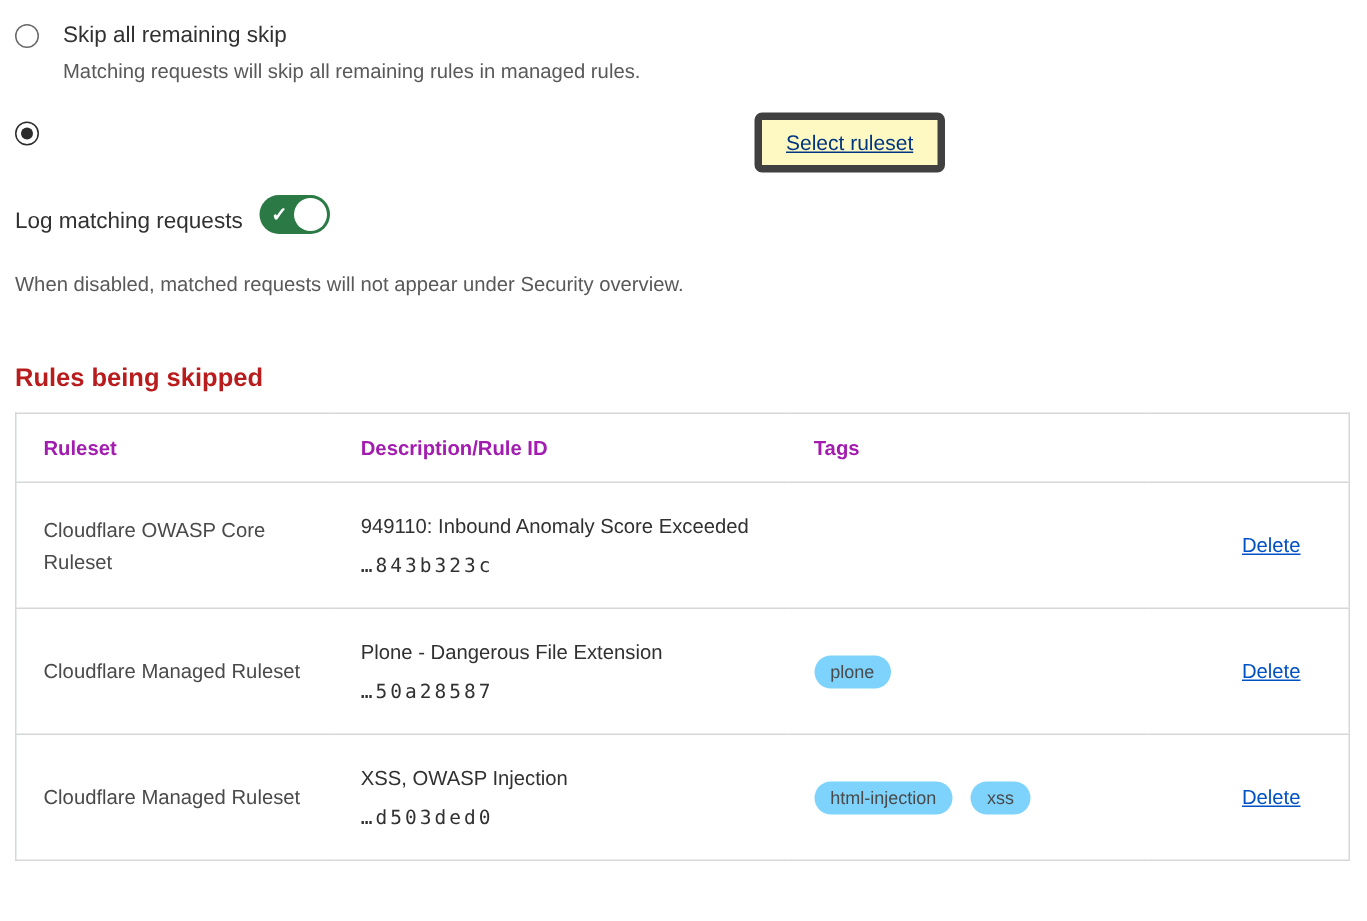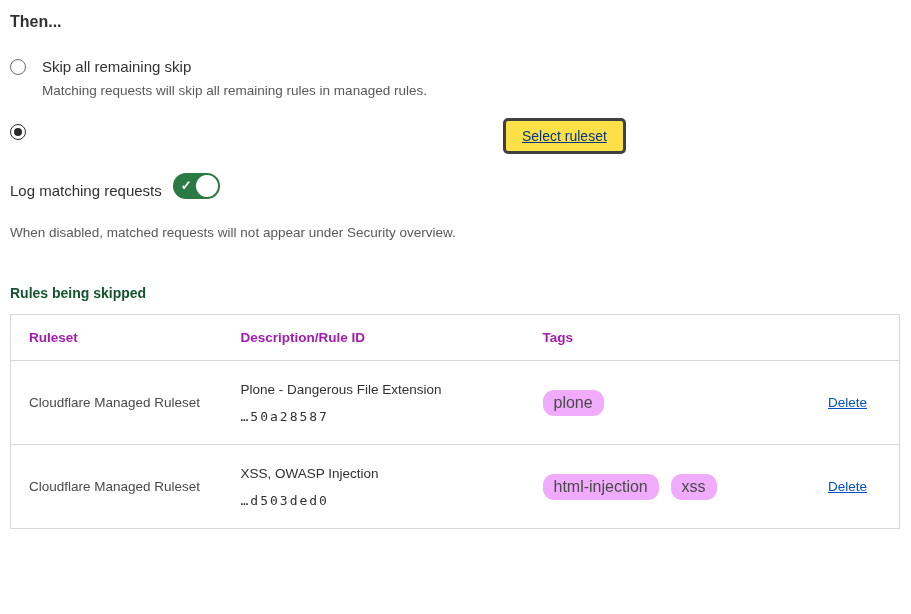--- a/index.html
+++ b/index.html
@@ -48,22 +48,22 @@
     background: #2b2b2b;
     transform: translate(-50%, -50%);
   }
   .option-label { font-size: 15px; line-height: 21px; color: #313131; }
   .option-desc  { font-size: 13.5px; line-height: 18px; color: #595959; margin-top: 5px; text-align: right; }
 
   .select-ruleset-btn {
     position: absolute;
     left: 493px;
     top: -3px;
-    background: #fde047;
-    border: 3px solid #404040;
+    background: #fef9c3;
+    border: 5px solid #404040;
     border-radius: 5px;
     padding: 7px 16px;
     font-family: "Liberation Sans", sans-serif;
     font-size: 14px;
     color: #003681;
     text-decoration: underline;
     cursor: pointer;
   }
 
   
@@ -95,23 +95,23 @@
     position: absolute;
     right: 2px; top: 2px;
     width: 22px; height: 22px;
     border-radius: 50%;
     background: #fff;
   }
   .log-desc { font-size: 13.5px; color: #595959; margin-top: 26px; }
 
   
   .table-heading {
-    font-size: 14px;
-    font-weight: 700;
-    color: #14532d;
+    font-size: 17px;
+    font-weight: 700;
+    color: #b91c1c;
     margin-top: 45px;
     margin-bottom: 13px;
   }
   table {
     width: 889px;
     border-collapse: collapse;
     border: 1px solid #d5d7d8;
     table-layout: fixed;
   }
   th {
@@ -137,41 +137,40 @@
   .cell-desc-line { color: #313131; line-height: 18px; }
   .cell-rule-id {
     font-family: "DejaVu Sans Mono", monospace;
     font-size: 13px;
     letter-spacing: 2px;
     color: #313131;
     margin-top: 10px;
   }
   .tag {
     display: inline-block;
-    background: #f0abfc;
+    background: #7dd3fc;
     border-radius: 11px;
     padding: 4px 11px;
-    font-size: 16px;
+    font-size: 12px;
     color: #4a4a4a;
     margin-right: 8px;
   }
   .cell-action { text-align: right; padding-right: 32px; }
   .delete-link {
     color: #0051c3;
     text-decoration: underline;
     font-size: 13.5px;
     cursor: pointer;
   }
 </style>
 </head>
 <body>
 
 <div class="page">
 
-  <div class="section-heading">Then...</div>
 
   <div class="option-row">
     <span class="radio"></span>
     <div>
       <div class="option-label">Skip all remaining skip</div>
       <div class="option-desc">Matching requests will skip all remaining rules in managed rules.</div>
     </div>
   </div>
 
   <div class="option-row">
@@ -200,20 +199,31 @@
     <thead>
       <tr>
         <th>Ruleset</th>
         <th>Description/Rule ID</th>
         <th>Tags</th>
         <th></th>
       </tr>
     </thead>
     <tbody>
       <tr>
+        <td class="cell-ruleset">Cloudflare OWASP Core Ruleset</td>
+        <td>
+          <div class="cell-desc-line">949110: Inbound Anomaly Score Exceeded</div>
+          <div class="cell-rule-id">…843b323c</div>
+        </td>
+        <td></td>
+        <td class="cell-action">
+          <a class="delete-link">Delete</a>
+        </td>
+      </tr>
+      <tr>
         <td class="cell-ruleset">Cloudflare Managed Ruleset</td>
         <td>
           <div class="cell-desc-line">Plone - Dangerous File Extension</div>
           <div class="cell-rule-id">…50a28587</div>
         </td>
         <td>
           <span class="tag">plone</span>
         </td>
         <td class="cell-action">
           <a class="delete-link">Delete</a>

